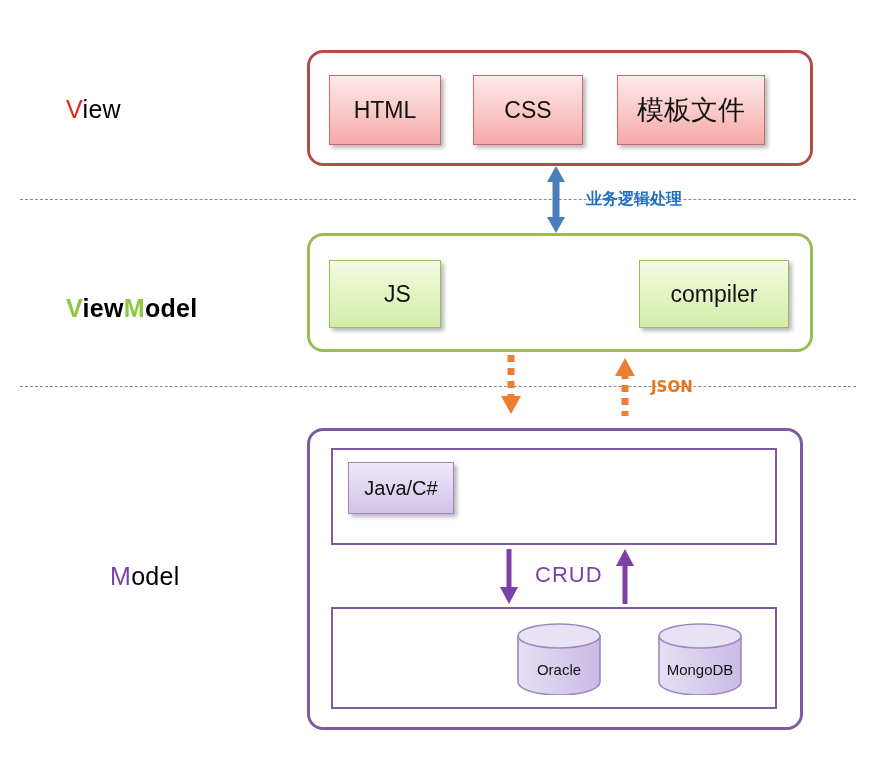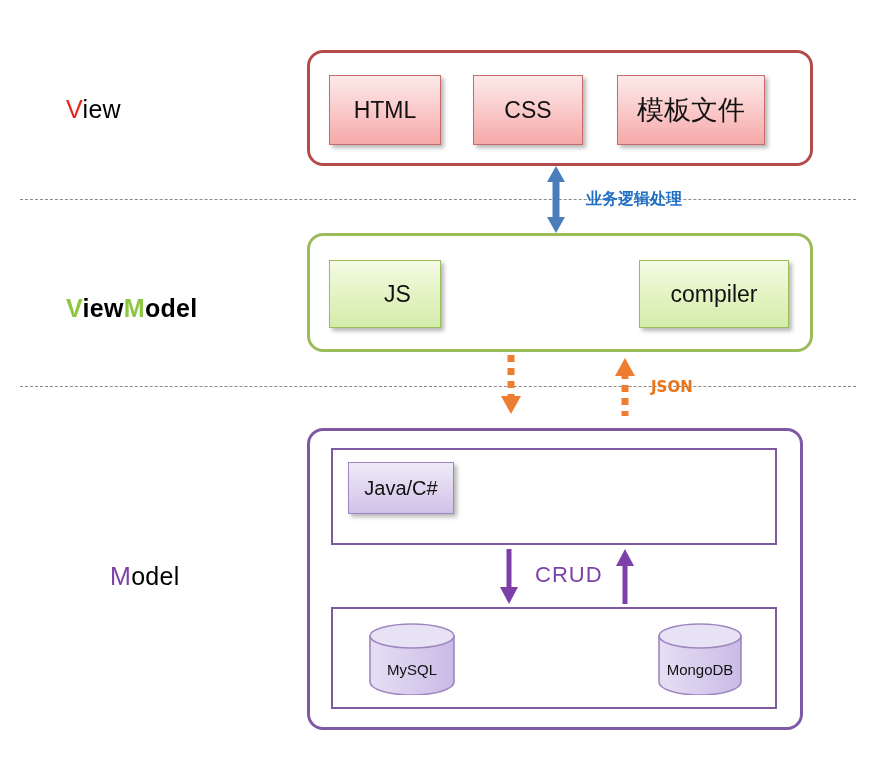--- a/index.html
+++ b/index.html
@@ -160,35 +160,35 @@
   <div class="container model" style="left:307px; top:428px; width:496px; height:302px;"></div>
 
   <div class="panel" style="left:331px; top:448px; width:446px; height:97px;"></div>
 
   <div class="node purple" style="left:348px; top:462px; width:106px; height:52px;">
     <span class="t-sm">Java/C#</span>
   </div>
 
   <div class="panel" style="left:331px; top:607px; width:446px; height:102px;"></div>
 
-  <div class="cylinder" style="left:368px; top:623px; width:88px; height:72px;">
-    <svg width="88" height="72" viewBox="0 0 88 72">
+
+  <div class="cylinder" style="left:516px; top:623px; width:86px; height:72px;">
+    <svg width="86" height="72" viewBox="0 0 86 72">
       <defs>
-        <linearGradient id="cylg1" x1="0" y1="0" x2="1" y2="0">
+        <linearGradient id="cylg2" x1="0" y1="0" x2="1" y2="0">
           <stop offset="0%" stop-color="#e6dff3"></stop>
           <stop offset="45%" stop-color="#d9cfee"></stop>
           <stop offset="100%" stop-color="#c9bbe6"></stop>
         </linearGradient>
       </defs>
-      <path d="M2,13 L2,59 A42,13 0 0 0 86,59 L86,13 Z" fill="url(#cylg1)" stroke="#9f86c0" stroke-width="1.6"></path>
-      <ellipse cx="44" cy="13" rx="42" ry="12" fill="#e8e2f5" stroke="#9f86c0" stroke-width="1.6"></ellipse>
+      <path d="M2,13 L2,59 A41,13 0 0 0 84,59 L84,13 Z" fill="url(#cylg2)" stroke="#9f86c0" stroke-width="1.6"></path>
+      <ellipse cx="43" cy="13" rx="41" ry="12" fill="#e8e2f5" stroke="#9f86c0" stroke-width="1.6"></ellipse>
     </svg>
-    <div class="cyl-label" style="top:38px;">MySQL</div>
-  </div>
-
+    <div class="cyl-label" style="top:38px;">Oracle</div>
+  </div>
 
   <div class="cylinder" style="left:657px; top:623px; width:86px; height:72px;">
     <svg width="86" height="72" viewBox="0 0 86 72">
       <defs>
         <linearGradient id="cylg3" x1="0" y1="0" x2="1" y2="0">
           <stop offset="0%" stop-color="#e6dff3"></stop>
           <stop offset="45%" stop-color="#d9cfee"></stop>
           <stop offset="100%" stop-color="#c9bbe6"></stop>
         </linearGradient>
       </defs>

